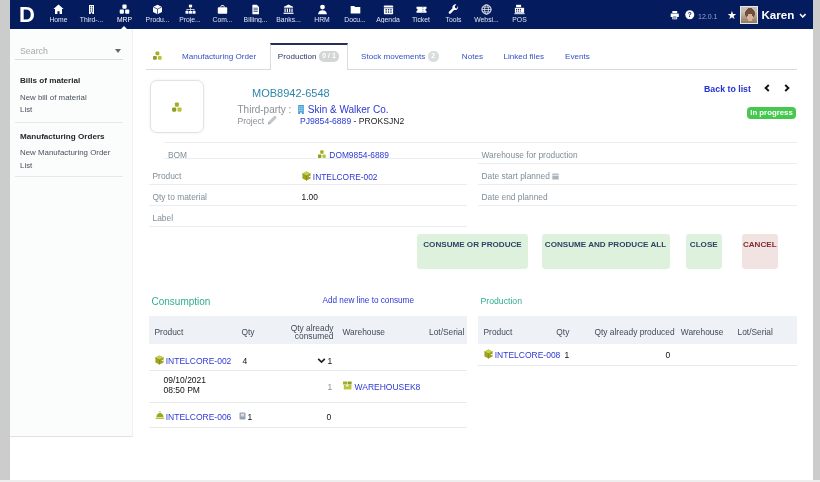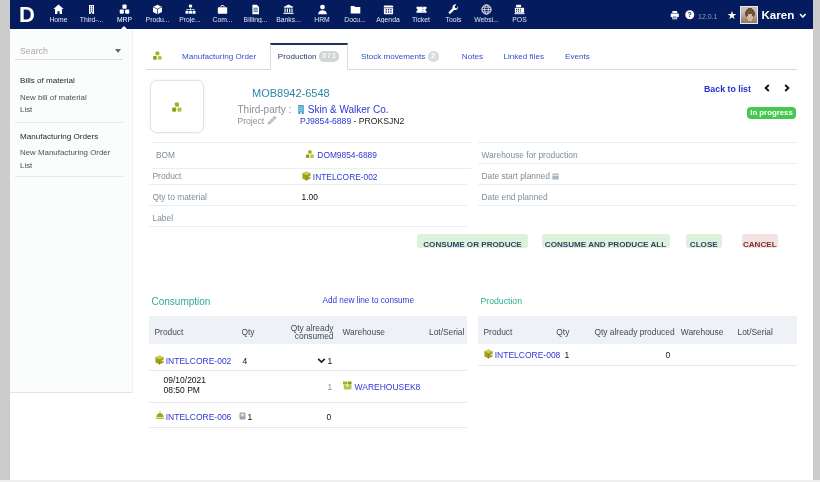--- a/index.html
+++ b/index.html
@@ -8,39 +8,39 @@
 #win{position:absolute;left:10px;top:0;width:803px;height:480px;background:#fff}
 .abs{position:absolute}
 .svgbox>svg{display:block}
 
 #topbar{position:absolute;left:0;top:0;width:803px;height:29px;background:#041c5e}
 #logo{position:absolute;left:9px;top:1.5px;color:#fff;font-size:22px;font-weight:800}
 .mi{position:absolute;top:3px;width:34px;text-align:center;color:#dfe4f4}
 .mi svg{display:block;margin:1px auto 0}
 .mi .lb{display:block;font-size:6.8px;margin-top:1px;white-space:nowrap;overflow:hidden}
 
-#sidebar{position:absolute;left:0;top:29px;width:123px;height:364px;background:#fbfcfc;border-right:1px solid #f0f0f0;border-bottom:1px solid #e2e2e2}
+#sidebar{position:absolute;left:0;top:29px;width:123px;height:408px;background:#fbfcfc;border-right:1px solid #f0f0f0;border-bottom:1px solid #e2e2e2}
 #sidebar .sep{position:absolute;left:5px;width:108px;border-top:1px solid #e7e7e7}
 #sidebar .txt{position:absolute;left:10px;font-size:7.9px;color:#49525a;white-space:nowrap}
-#sidebar .hd{font-weight:normal;color:#24292e;font-size:8.1px}
+#sidebar .hd{font-weight:bold;color:#24292e;font-size:8.1px}
 
 .tabtxt{position:absolute;font-size:8.1px;color:#3350c4;white-space:nowrap}
 #tabline{position:absolute;left:136px;top:69.4px;width:651px;border-top:1.3px solid #d7dbe0}
 #activetab{position:absolute;left:260px;top:43px;width:78px;height:27px;background:#fff;border:1px solid #d9dde2;border-bottom:none;border-top:2px solid #23305c;z-index:2}
 .pill{position:absolute;color:#fff;font-weight:bold;font-size:7px;text-align:center;border-radius:5px;line-height:10.5px;height:10.5px}
 
 #photobox{position:absolute;left:140px;top:80px;width:54px;height:53px;background:#fff;border:1px solid #e3e3e3;border-radius:7px;box-shadow:0 0 3px rgba(0,0,0,.07)}
 .glab{color:#8b9095}
 .blu{color:#2d38d2;text-decoration:none}
 
 .frow{position:absolute;height:22.5px;border-bottom:1px solid #ebeef0;font-size:8.4px}
 .frow .l{position:absolute;left:4px;top:7px;color:#7e8e99;white-space:nowrap}
 .frow .v{position:absolute;left:153px;top:7px;color:#111;white-space:nowrap}
 
-.btn{position:absolute;top:234px;height:14px;background:#def1dc;color:#2a4566;font-weight:bold;font-size:8.1px;text-align:center;border-radius:3px;white-space:nowrap}
+.btn{position:absolute;top:234px;height:35px;background:#def1dc;color:#2a4566;font-weight:bold;font-size:8.1px;text-align:center;border-radius:3px;white-space:nowrap}
 
 .lthead{position:absolute;top:316px;height:28px;background:#eef1f6}
 .hcell{position:absolute;font-size:8.4px;color:#414b5a;white-space:nowrap}
 .lrow{position:absolute;border-bottom:1px solid #e7e9eb;font-size:8.5px}
 .ic{display:inline-block;vertical-align:-1px}
 </style>
 </head>
 <body>
 <div class="abs" style="left:0;top:480px;width:820px;height:2px;background:#eeeeee"></div>
 <div id="win">
@@ -276,21 +276,21 @@
           <path d="M4.8 1 1.6 4l3.2 3" fill="none" stroke="#111" stroke-width="1.9"></path>
         </svg>
       </div>
     <div class="abs svgbox" style="left:773.5px;top:83.5px">
         <svg width="6" height="8" viewBox="0 0 6 8">
           <path d="M1.2 1 4.4 4 1.2 7" fill="none" stroke="#111" stroke-width="1.9"></path>
         </svg>
       </div>
     <div class="abs" style="left:737px;top:106.5px;width:49px;height:12.5px;background:#44c84e;border-radius:4px;color:#fff;font-weight:bold;font-size:7.8px;text-align:center;line-height:12.5px">In progress</div>
 
-    <div class="frow" style="left:142px;top:142px;height:27px;width:318.5px;border-top:1px solid #ebeef0">
+    <div class="frow" style="left:154px;top:142px;height:17px;width:318.5px;border-top:1px solid #ebeef0">
       <span class="l">BOM</span>
         <span class="v"><svg class="ic" width="10" height="9" viewBox="0 0 11 10">
             <rect x="3.5" y="0.4" width="3.8" height="3.8" rx="1" fill="#a4ae27"></rect>
             <rect x="1" y="5" width="3.8" height="3.8" rx="1" fill="#909c1f"></rect>
             <rect x="5.9" y="5" width="3.8" height="3.8" rx="1" fill="#b9c437"></rect>
           </svg> <a class="blu">DOM9854-6889</a></span>
     </div>
     <div class="frow" style="left:138.5px;top:163.9px;height:21.1px;width:318.5px">
       <span class="l">Product</span>
         <span class="v"><svg class="ic" width="9" height="10" viewBox="0 0 9 10">

